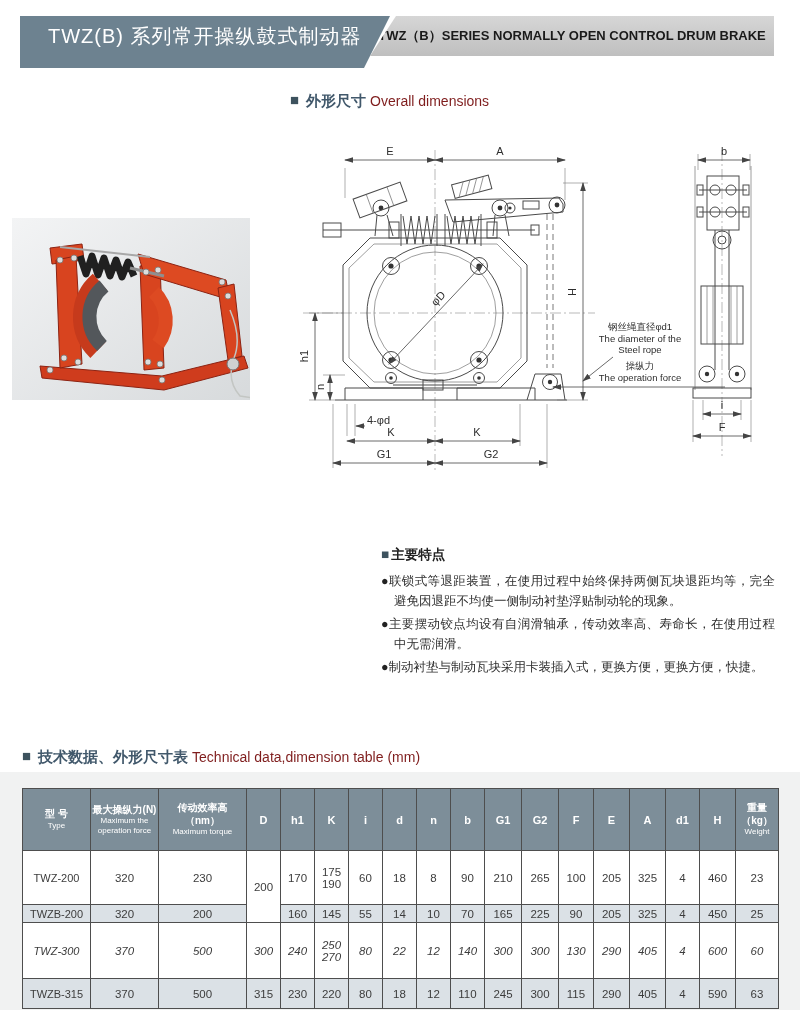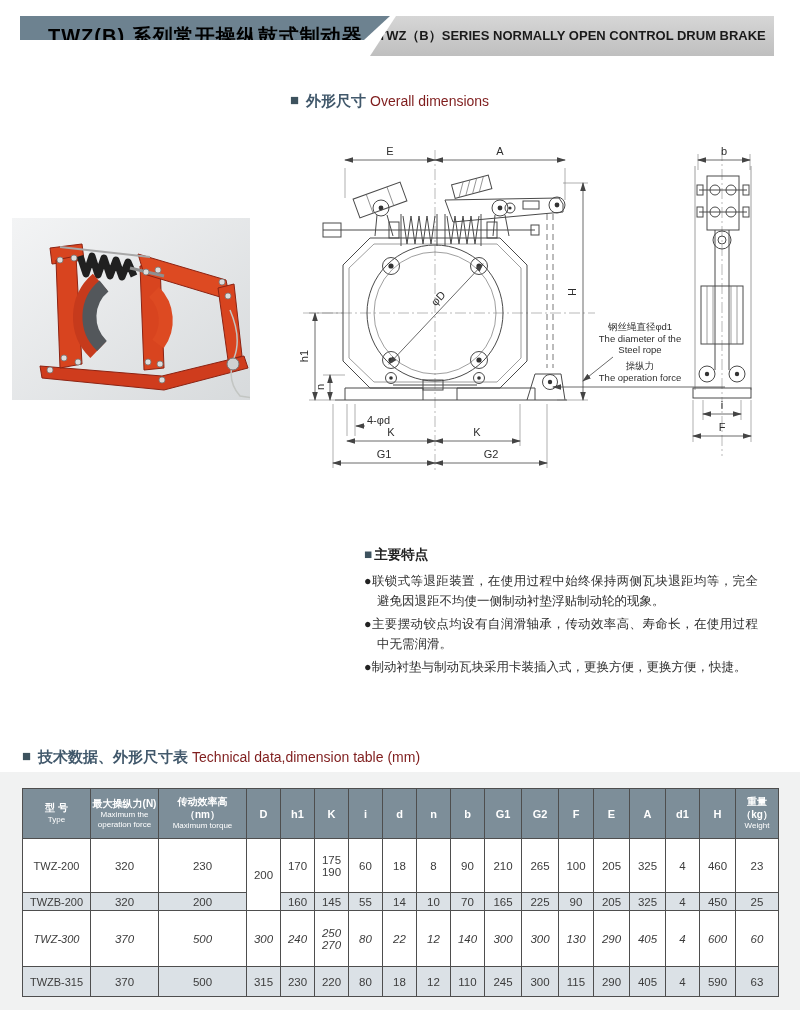--- a/index.html
+++ b/index.html
@@ -1,22 +1,22 @@
 <!DOCTYPE html>
 <html><head>
 <meta charset="utf-8">
 <style>
   html,body{margin:0;padding:0;background:#fff;}
   body{font-family:"Liberation Sans","DejaVu Sans",sans-serif;color:#333;}
   #page{position:relative;width:800px;height:1010px;background:#fff;overflow:hidden;margin:0 auto;}
 
   
-  .banner-zh{position:absolute;left:20px;top:16px;width:370px;height:24px;background:#6d8290;
+  .banner-zh{position:absolute;left:20px;top:16px;width:370px;height:52px;background:#6d8290;
     clip-path:polygon(0 0,100% 0,calc(100% - 26px) 100%,0 100%);
-    color:#000000;font-size:20px;font-weight:bold;line-height:40px;padding-left:28px;box-sizing:border-box;letter-spacing:1px;}
+    color:#ffffff;font-size:20px;font-weight:normal;line-height:40px;padding-left:28px;box-sizing:border-box;letter-spacing:1px;}
   .banner-en{position:absolute;left:370px;top:16px;width:404px;height:40px;
     background:linear-gradient(180deg,#d6d6d6,#bfbfbf);
     clip-path:polygon(26px 0,100% 0,100% 100%,0 100%);
     color:#1a1a1a;font-size:13px;font-weight:bold;line-height:40px;text-align:center;letter-spacing:0;}
 
   
   .sec-title{position:absolute;font-size:15px;font-weight:bold;color:#41586b;white-space:nowrap;}
   .sec-title .marker{display:inline-block;margin-right:7px;color:#3d525e;font-size:15px;transform:translateY(-1px);}
   .sec-title .en{font-weight:normal;font-size:14px;color:#7f1d1d;margin-left:4px;}
   #dim-title{left:290px;top:92px;}
@@ -33,35 +33,35 @@
   .ext{stroke:#7a7a7a;stroke-width:.6;}
   .cl{stroke:#8a8a8a;stroke-width:.6;stroke-dasharray:11 3 2 3;}
   .dash{stroke:#555;stroke-width:.8;stroke-dasharray:6 4;fill:none;}
   .dot{fill:#333;}
   text.dlab{font:11px "Liberation Sans",sans-serif;fill:#2e2e2e;}
   text.ann{font:9.5px "Liberation Sans","DejaVu Sans",sans-serif;fill:#2e2e2e;text-anchor:middle;}
 
   
   #desc{position:absolute;left:26px;top:556px;width:356px;font-size:12.5px;line-height:1.68;color:#2f2f2f;
     padding-left:13px;text-indent:-13px;text-align:justify;}
-  #features{position:absolute;left:364px;top:546px;width:394px;}
+  #features{position:absolute;left:381px;top:546px;width:394px;}
   #features .f-head{font-size:13.5px;font-weight:bold;color:#222;margin-bottom:7px;}
   #features .f-head .marker{color:#3d525e;margin-right:2px;}
   .f-item{font-size:12.5px;line-height:1.6;color:#2f2f2f;padding-left:13px;text-indent:-13px;margin-bottom:3px;text-align:justify;}
   .bullet{color:#222;}
 
   
   #table-band{position:absolute;left:0;top:772px;width:800px;height:238px;background:#f1f2f2;}
   #spec-table{position:absolute;left:22px;top:788px;width:756px;border-collapse:collapse;table-layout:fixed;
     font-size:11.5px;color:#3c3c3c;background:#fff;}
   #spec-table th,#spec-table td{border:1px solid #4e4e4e;text-align:center;vertical-align:middle;padding:0 1px;}
   #spec-table thead th{background:#7d8e99;color:#fff;font-weight:bold;font-size:11px;}
   #spec-table .hzh{display:block;font-size:10px;font-weight:bold;line-height:1.25;}
   #spec-table .hen{display:block;font-size:8px;font-weight:normal;line-height:1.2;}
-  #spec-table tr.head{height:50px;}
+  #spec-table tr.head{height:62px;}
   #spec-table tr.r0{height:54px;}
   #spec-table tr.r1{height:18px;}
   #spec-table tr.r2{height:56px;font-style:italic;}
   #spec-table tr.r3{height:30px;}
   #spec-table tr.alt td{background:#dbe1e6;}
   #spec-table .pre{white-space:pre-line;}
   #spec-table td.type{font-size:11px;}
 </style>
 </head>
 <body>

